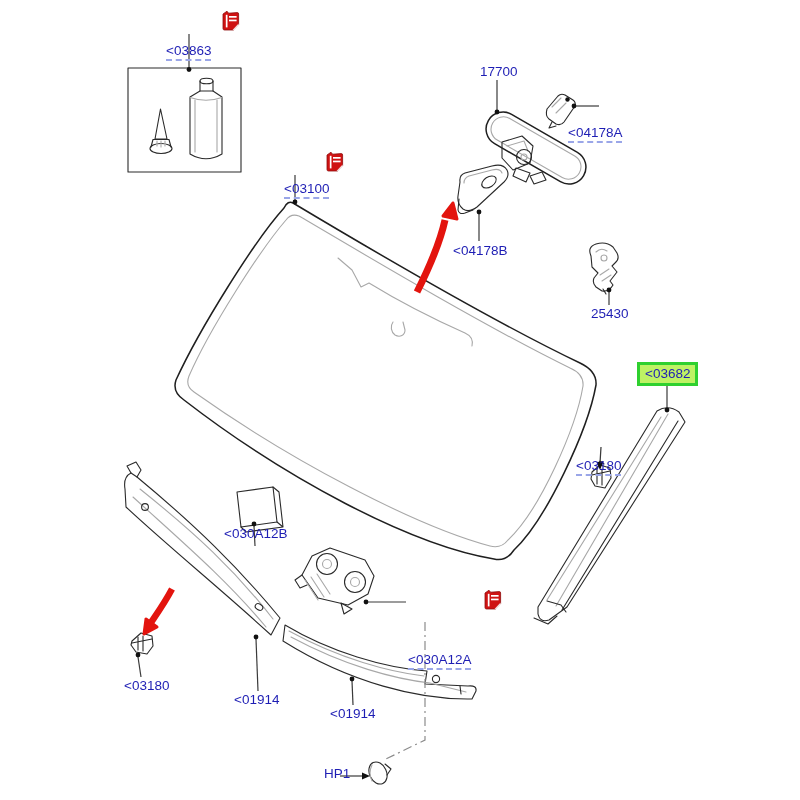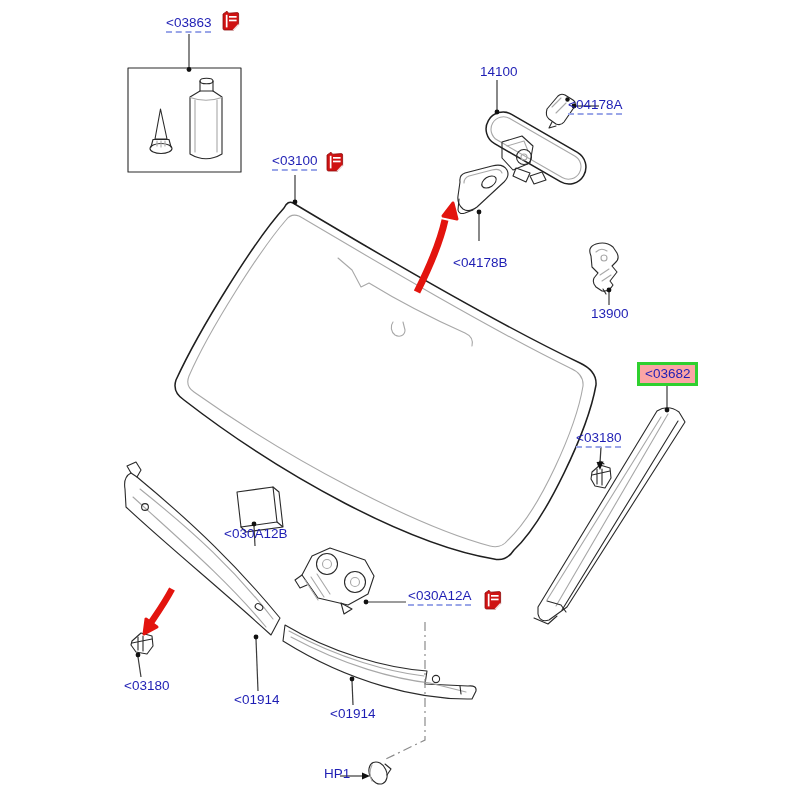--- a/index.html
+++ b/index.html
@@ -5,23 +5,23 @@
   html,body{margin:0;padding:0;background:#fff;}
   .stage{
     position:relative;width:800px;height:800px;background:#fff;overflow:hidden;
     font-family:"Liberation Sans", sans-serif;
   }
   .stage svg.art{position:absolute;left:0;top:0;}
   .lbl{
     position:absolute;color:#1e1eb4;font-size:13.5px;line-height:15px;
     white-space:nowrap;cursor:pointer;letter-spacing:0px;
   }
-  .lbl.dashed{border-bottom:2px dashed #9aa6e8;padding-bottom:1px;}
+  .lbl.dashed{border-bottom:2px dashed #9aa6e8;padding-bottom:1px;margin-top:28px;}
   .lbl.selected{
-    border:3px solid #2fd02f;background:#fca5a5;padding:1px 5px 2px 5px;
+    border:3px solid #2fd02f;background:#bef264;padding:1px 5px 2px 5px;
   }
   .flag{position:absolute;width:19px;height:22px;}
   .ink{stroke:#1f1f1f;fill:none;stroke-width:1.5;stroke-linejoin:round;stroke-linecap:round;}
   .inkthin{stroke:#2a2a2a;fill:none;stroke-width:1.1;stroke-linejoin:round;stroke-linecap:round;}
   .gray{stroke:#a8a8a8;fill:none;stroke-width:1.1;stroke-linejoin:round;stroke-linecap:round;}
   .leader{stroke:#3a3a3a;fill:none;stroke-width:1.2;}
   .dot{fill:#111;stroke:none;}
 </style>
 </head>
 <body>
@@ -207,40 +207,40 @@
       <path class="leader" d="M340,776 L363,776"></path>
         <polygon class="dot" points="362,772.5 362,779.5 370,776"></polygon>
     </g>
   </svg>
 
   <div class="lbl dashed" style="left:166px;top:15px">&lt;03863</div>
   <svg class="flag" style="left:221px;top:10px" viewBox="0 0 19 22">
       <use href="#flagico"></use>
     </svg>
 
-  <div class="lbl" style="left:480px;top:64px">14100</div>
+  <div class="lbl" style="left:480px;top:64px">17700</div>
 
   <div class="lbl dashed" style="left:568px;top:97px">&lt;04178A</div>
 
-  <div class="lbl dashed" style="left:272px;top:153px">&lt;03100</div>
+  <div class="lbl dashed" style="left:284px;top:153px">&lt;03100</div>
   <svg class="flag" style="left:325px;top:151px" viewBox="0 0 19 22">
       <use href="#flagico"></use>
     </svg>
 
-  <div class="lbl" style="left:453px;top:255px">&lt;04178B</div>
-
-  <div class="lbl" style="left:591px;top:306px">13900</div>
+  <div class="lbl" style="left:453px;top:243px">&lt;04178B</div>
+
+  <div class="lbl" style="left:591px;top:306px">25430</div>
 
   <div class="lbl selected" style="left:637px;top:362px">&lt;03682</div>
 
   <div class="lbl dashed" style="left:576px;top:430px">&lt;03180</div>
 
   <div class="lbl" style="left:224px;top:526px">&lt;030A12B</div>
 
-  <div class="lbl dashed" style="left:408px;top:588px">&lt;030A12A</div>
+  <div class="lbl dashed" style="left:408px;top:624px">&lt;030A12A</div>
   <svg class="flag" style="left:483px;top:589px" viewBox="0 0 19 22">
       <use href="#flagico"></use>
     </svg>
 
   <div class="lbl" style="left:124px;top:678px">&lt;03180</div>
 
   <div class="lbl" style="left:234px;top:692px">&lt;01914</div>
 
   <div class="lbl" style="left:330px;top:706px">&lt;01914</div>
 

